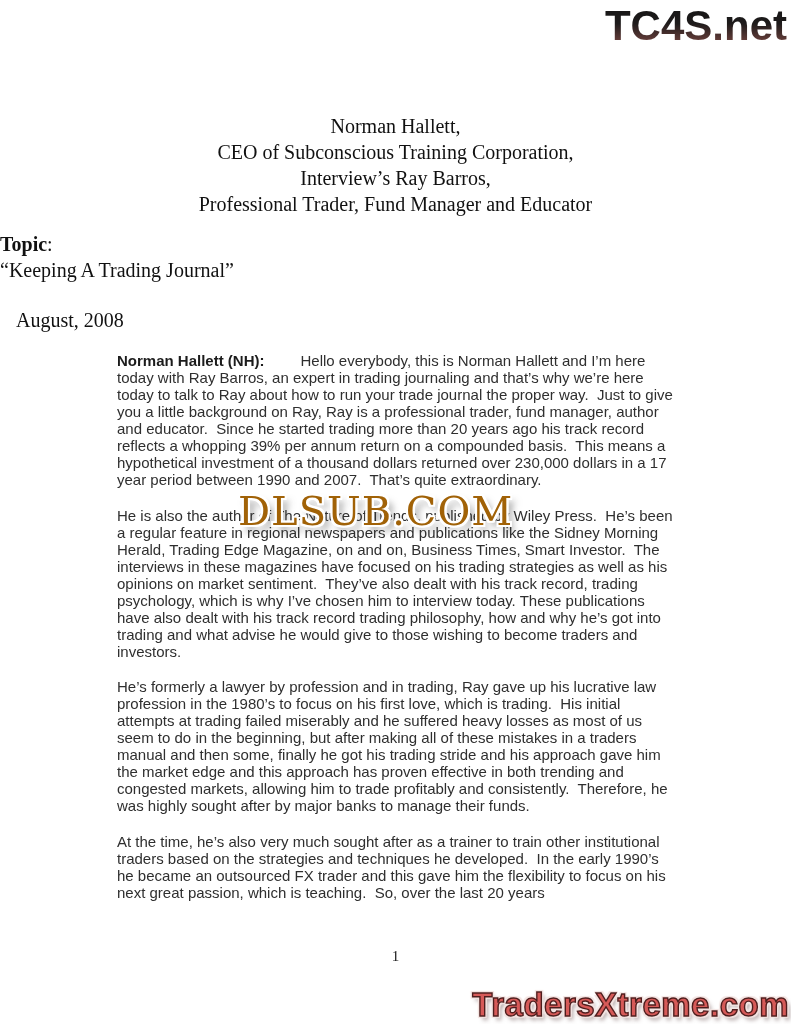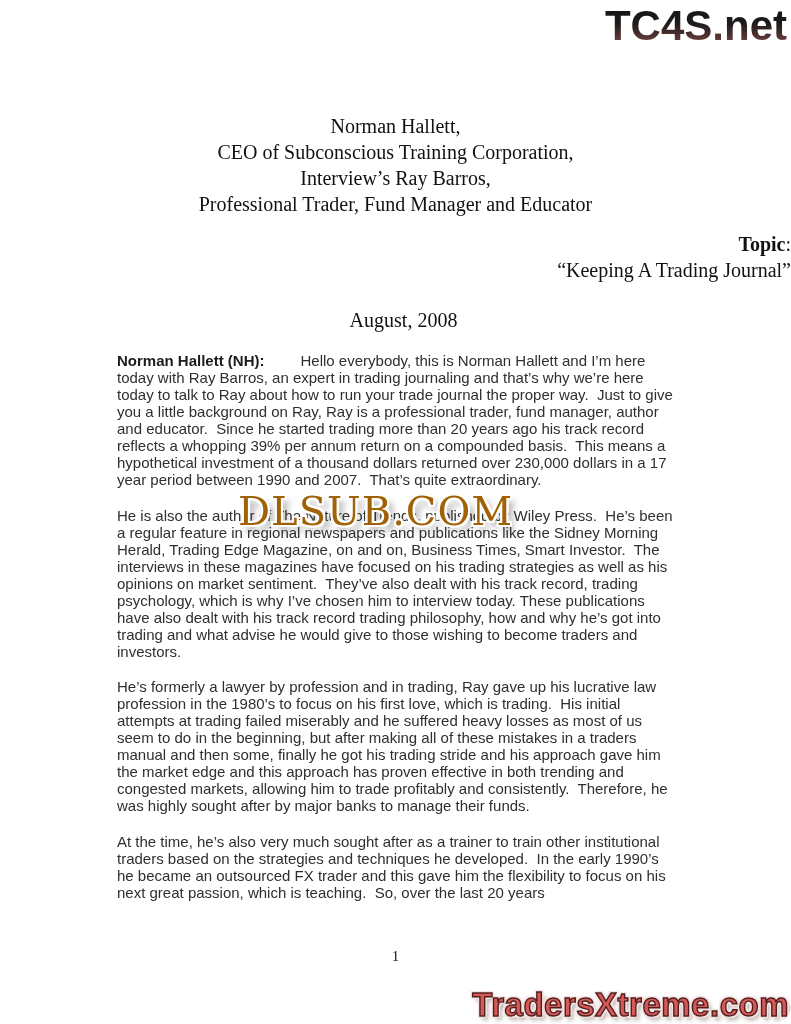--- a/index.html
+++ b/index.html
@@ -7,21 +7,20 @@
     padding: 0;
     background: #ffffff;
   }
   .page {
     position: relative;
     width: 791px;
     height: 1024px;
     background: #ffffff;
     overflow: hidden;
     font-family: "Liberation Sans", sans-serif;
-    border-radius: 19px;
   }
 
   
   .tc4s-logo {
     position: absolute;
     top: 2px;
     right: 4px;
     font-family: "Liberation Sans", sans-serif;
     font-weight: bold;
     font-size: 42px;
@@ -37,30 +36,29 @@
   .title-block {
     padding-top: 113px;
     text-align: center;
     font-family: "Liberation Serif", serif;
     font-size: 20px;
     line-height: 26px;
     color: #111111;
   }
   .topic-block {
     margin-top: 14px;
-    text-align: right;
+    text-align: left;
     font-family: "Liberation Serif", serif;
     font-size: 20px;
     line-height: 26px;
     color: #111111;
   }
   .topic-label { font-weight: bold; }
   .date-line {
     margin-top: 26px;
-    text-align: center;
     font-family: "Liberation Serif", serif;
     font-size: 20px;
     color: #111111;
     padding-left: 16px;
   }
 
   
   .body-copy {
     position: absolute;
     left: 117px;

